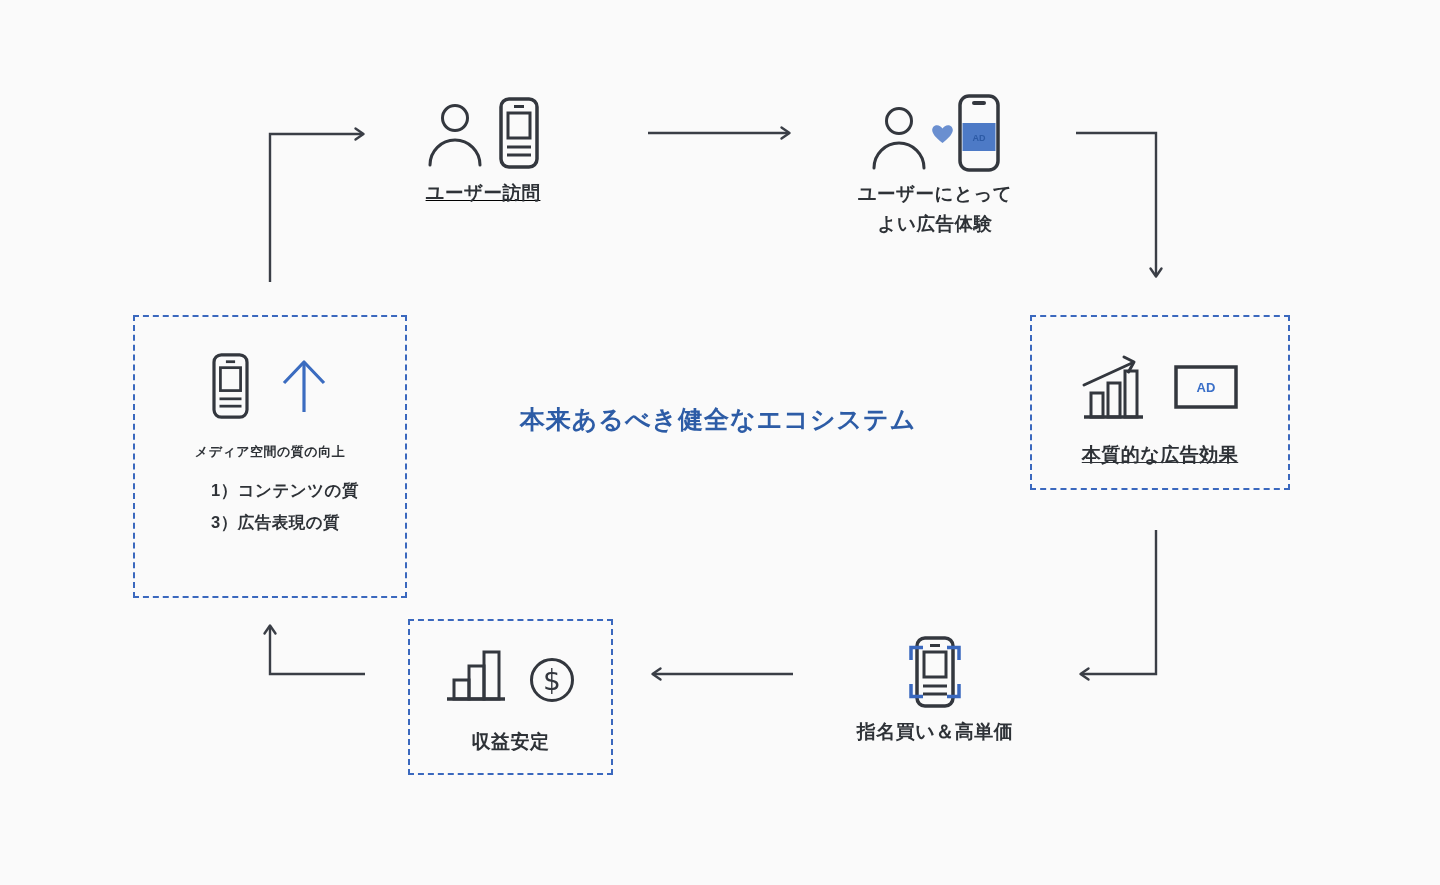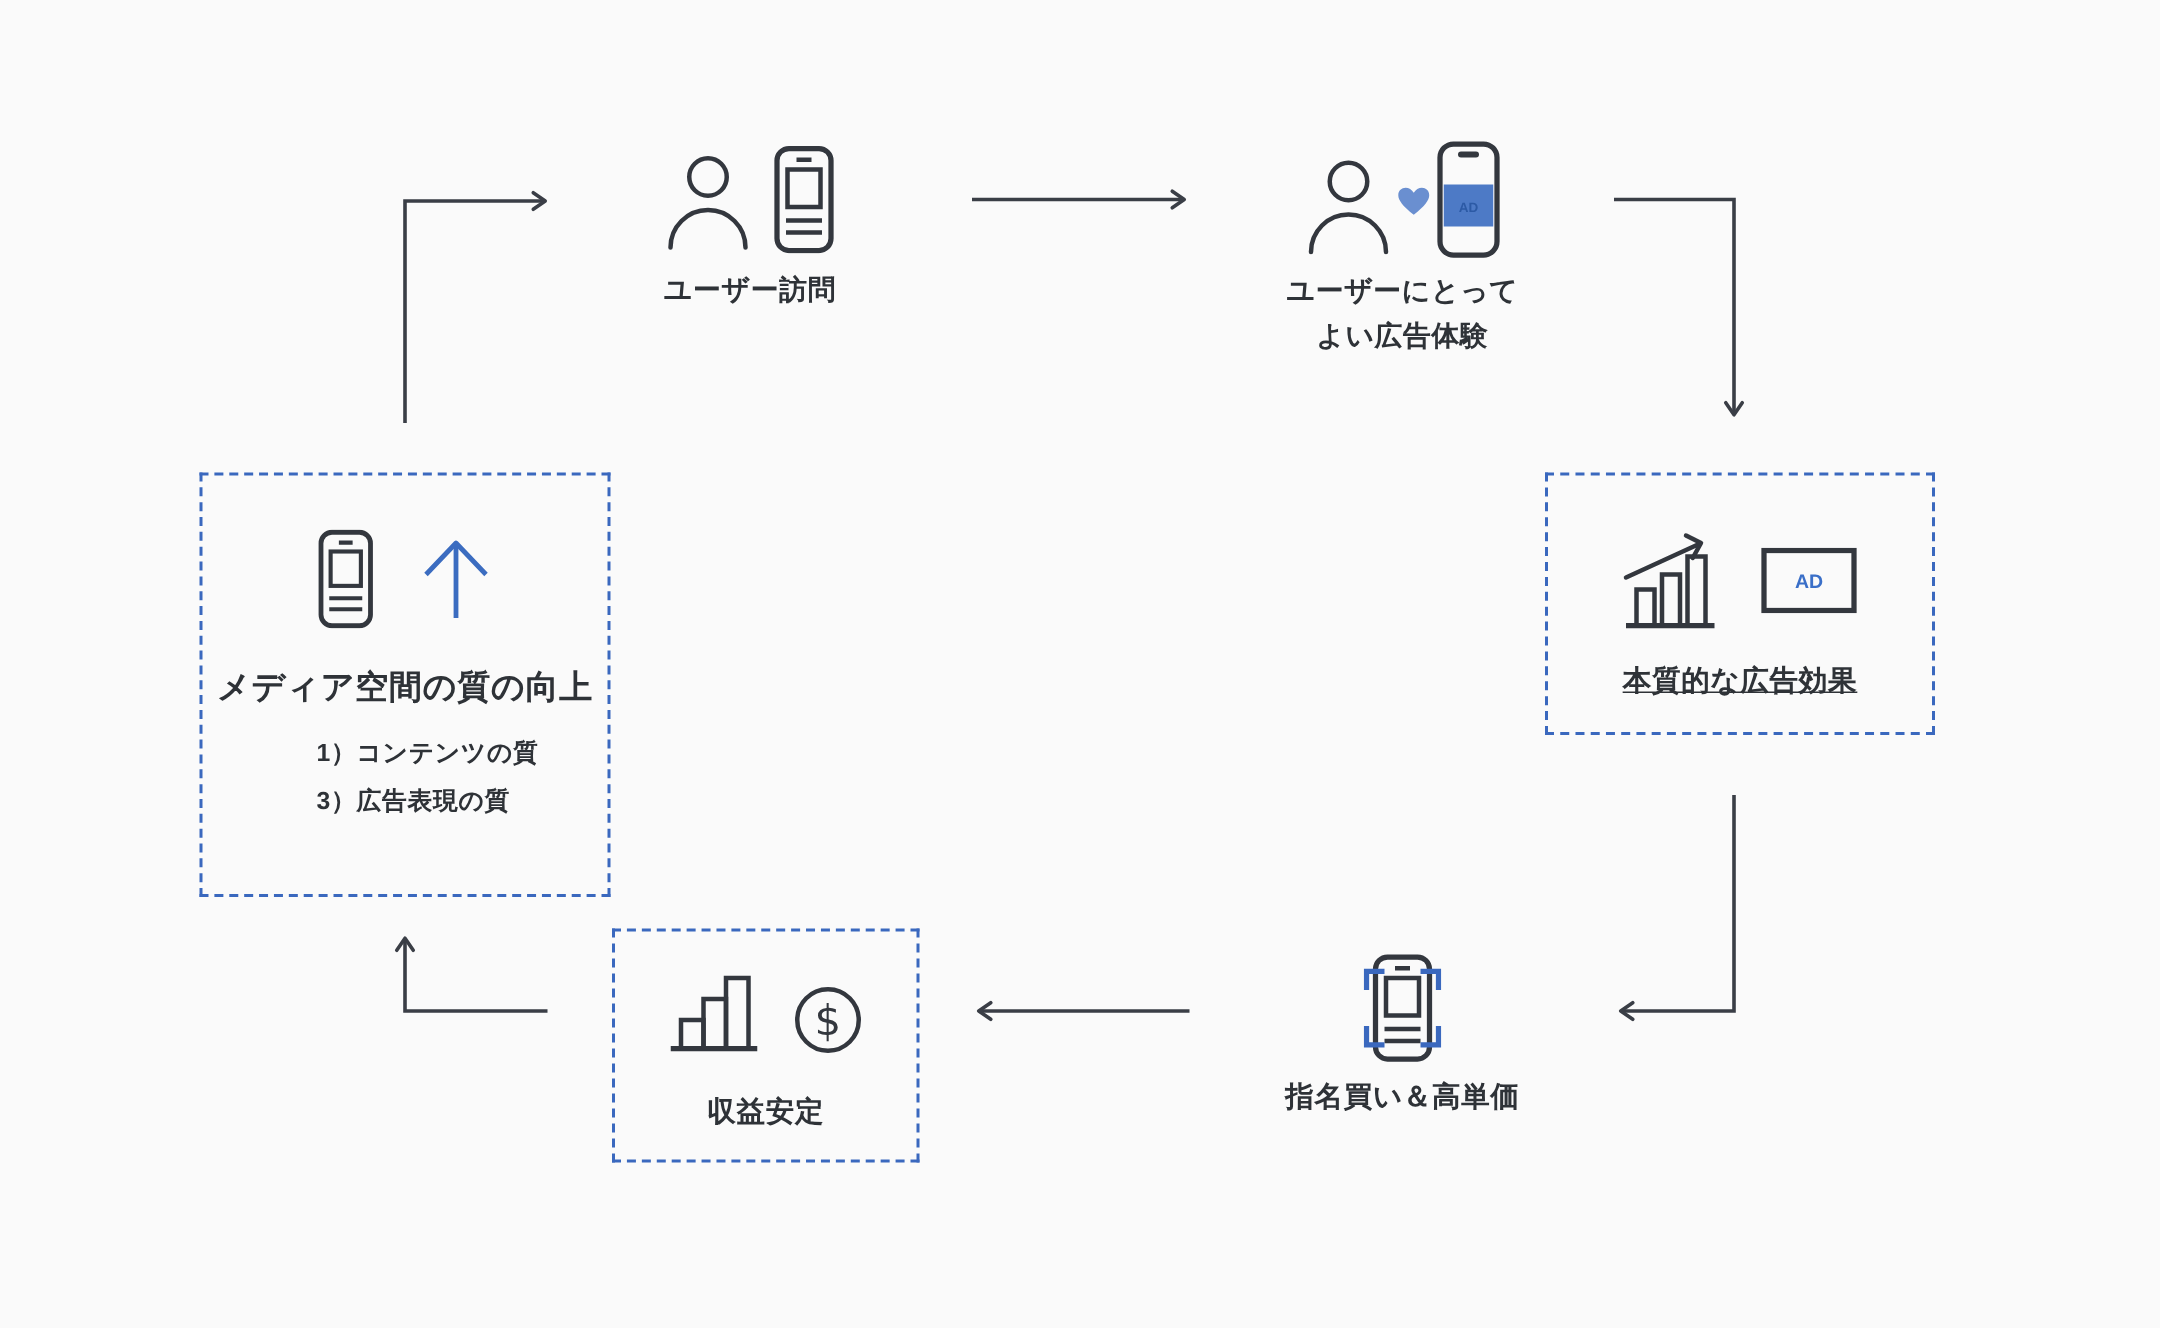--- a/index.html
+++ b/index.html
@@ -17,21 +17,21 @@
 
   .node{position:absolute;display:flex;flex-direction:column;align-items:center;}
   .icon-row{display:flex;align-items:flex-end;justify-content:center;}
   .node-label{
     font-size:18.5px;font-weight:700;color:#2e3237;
     letter-spacing:.5px;text-align:center;line-height:1.6;
     white-space:nowrap;
   }
 
   
-  .node-user-visit{left:400px;top:97px;width:200px;}
+  .node-user-visit{left:383px;top:97px;width:200px;text-decoration:underline;}
   .node-user-visit .icon-row{gap:16px;}
   .node-user-visit .node-label{margin-top:9px;}
 
   .node-good-ad{left:835px;top:94px;width:200px;}
   .node-good-ad .icon-row{gap:3px;}
   .node-good-ad .node-label{margin-top:7px;}
   .heart-wrap{margin:0 1px 27px 1px;}
 
   
   .dashed-box{
@@ -43,21 +43,21 @@
   .box-essential{left:1030px;top:315px;width:260px;height:175px;justify-content:flex-start;padding-top:34px;}
   .box-essential .icon-row{gap:28px;align-items:center;}
   .box-essential .node-label{margin-top:17px;font-size:19px;text-decoration:underline;}
 
   .box-revenue{left:408px;top:619px;width:205px;height:156px;padding-top:26px;}
   .box-revenue .icon-row{gap:24px;}
   .box-revenue .node-label{margin-top:24px;font-size:19px;}
 
   .box-media{left:133px;top:315px;width:274px;height:283px;padding-top:36px;}
   .box-media .icon-row{gap:30px;align-items:center;}
-  .media-title{margin-top:24px;font-size:22px;font-weight:700;color:#2e3237;letter-spacing:.5px;}
+  .media-title{margin-top:24px;font-size:13px;font-weight:700;color:#2e3237;letter-spacing:.5px;}
   .media-list{align-self:stretch;padding-left:38px;margin-top:13px;}
   .media-item{font-size:16.5px;font-weight:700;color:#2e3237;letter-spacing:.5px;line-height:32px;white-space:nowrap;margin-left:38px;}
 
   .node-buying{left:835px;top:636px;width:200px;justify-content:center;}
   .node-buying .node-label{margin-top:9px;font-size:19px;}
 
   .center-title{
     position:absolute;left:718px;top:403px;transform:translateX(-50%);
     font-size:25px;font-weight:700;color:#2d5ca6;letter-spacing:1px;
     white-space:nowrap;
@@ -79,20 +79,21 @@
     <g fill="none" stroke="#3a3e46" stroke-width="2.4">
       <path d="M270 282 V134 H363" marker-end="url(#ah)"></path>
       <path d="M648 133 H789" marker-end="url(#ah)"></path>
       <path d="M1076 133 H1156 V276" marker-end="url(#ah)"></path>
       <path d="M1156 530 V674 H1081" marker-end="url(#ah)"></path>
       <path d="M793 674 H653" marker-end="url(#ah)"></path>
       <path d="M365 674 H270 V626" marker-end="url(#ah)"></path>
     </g>
   </svg>
 
+  <div class="center-title">本来あるべき健全なエコシステム</div>
 
   <div class="node node-user-visit">
     <div class="icon-row">
       <svg class="ic" width="56" height="66" viewBox="0 0 56 66">
         <circle cx="28" cy="15" r="12.5" fill="none" stroke="#33373e" stroke-width="3"></circle>
         <path d="M3 62 A25 25 0 0 1 53 62" fill="none" stroke="#33373e" stroke-width="3" stroke-linecap="round"></path>
       </svg>
       <svg class="ic" width="40" height="72" viewBox="0 0 40 72">
         <rect x="2" y="2" width="36" height="68" rx="8" fill="none" stroke="#33373e" stroke-width="3.5"></rect>
         <line x1="15" y1="9.5" x2="25" y2="9.5" stroke="#33373e" stroke-width="3"></line>

